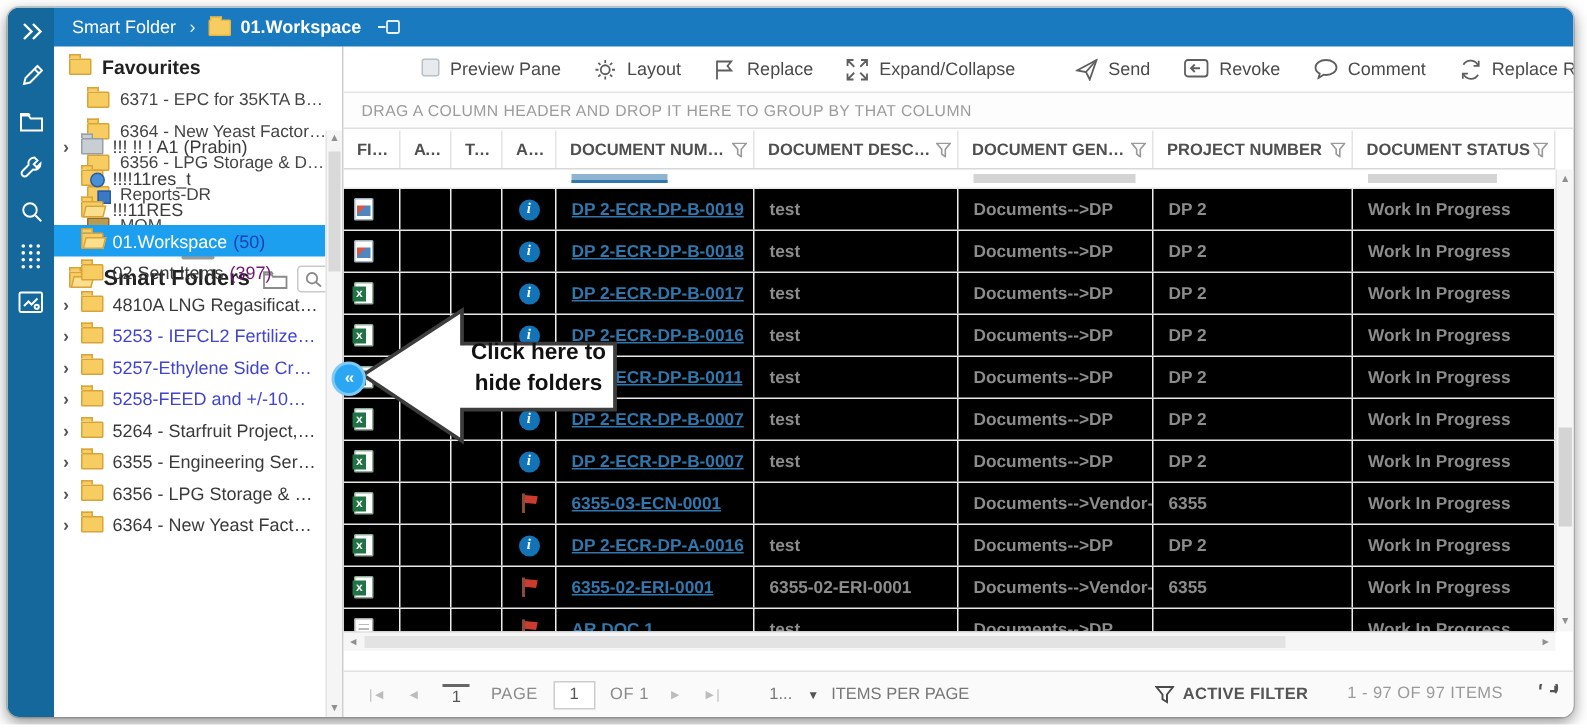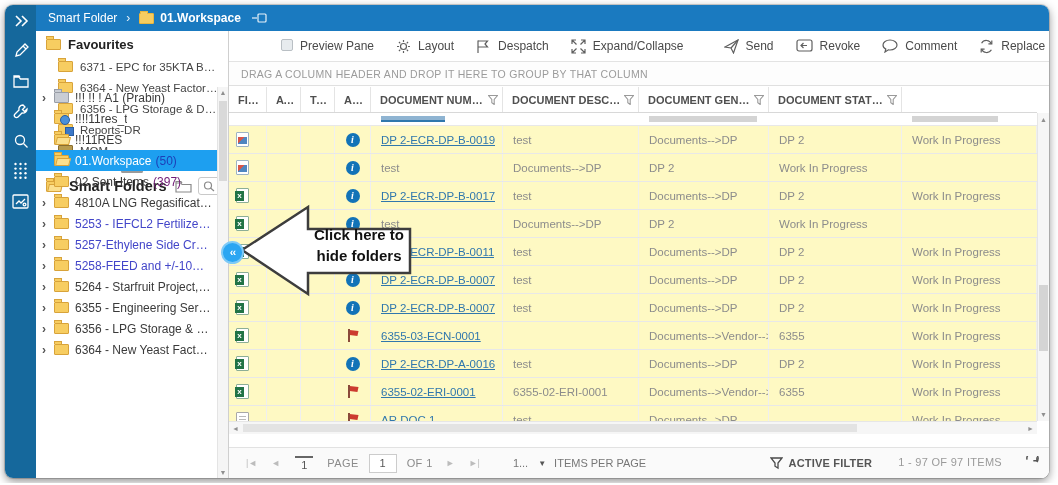--- a/index.html
+++ b/index.html
@@ -68,21 +68,21 @@
   .groupbar { height:24px; line-height:24px; padding-left:12px; font-size:10.5px; color:#9b9b9b; letter-spacing:.3px; border-bottom:1px solid #e0e0e0; background:#fdfdfd; }
   
   .gridwrap { position:absolute; left:0; right:0; top:56px; bottom:44px; }
   .ghead, .trow, .partialrow { display:grid; grid-template-columns:38px 34px 34px 36px 132px 136px 130px 133px 1fr; }
   .ghead { height:26px; border-bottom:1px solid #d8d8d8; margin-right:12px; }
   .hcell { display:flex; align-items:center; font-size:11px; font-weight:bold; color:#4f4f4f; border-right:1px solid #e4e4e4; padding:0 4px 0 9px; overflow:hidden; white-space:nowrap; cursor:pointer; }
   .hcell .lbl { flex:1; overflow:hidden; text-overflow:ellipsis; }
   .hcell .funnel { display:none; flex:0 0 10px; margin-left:2px; }
   .hcell.has-filter .funnel { display:block; }
   .gbody { position:absolute; left:0; right:12px; top:26px; bottom:13px; overflow:hidden; }
-  .trow { height:28px; border-bottom:1px solid #e8e8e8; background:#fef9c3; }
+  .trow { height:28px; border-bottom:1px solid #e8e8e8; background:#000000;font-weight:bold; }
   .trow .c { display:flex; align-items:center; border-right:1px solid #efefef; font-size:11.5px; color:#8c8c8c; padding-left:10px; overflow:hidden; white-space:nowrap; }
   .trow .c.cic { padding-left:7px; }
   .trow .c.cact { justify-content:center; padding-left:0; }
   .trow a { color:#3077ad; text-decoration:underline; cursor:pointer; overflow:hidden; text-overflow:ellipsis; }
   .partialrow { height:13px; border-bottom:1px solid #e8e8e8; align-items:end; overflow:hidden; }
   .smear { height:6px; margin-bottom:3px; }
   .smear.link { width:64px; background:#8fb4d2; border-bottom:2px solid #3077ad; margin-left:10px; }
   .smear.txt { background:#d4d4d4; margin-left:10px; }
   
   .fic { position:relative; width:13px; height:15px; background:#fff; border:1px solid #9db3c4; border-radius:1px; }
@@ -353,21 +353,21 @@
             <circle cx="7.5" cy="7.5" r="3"></circle>
             <path d="M7.5 1v2M7.5 12v2M1 7.5h2M12 7.5h2M2.9 2.9l1.4 1.4M10.7 10.7l1.4 1.4M12.1 2.9l-1.4 1.4M4.3 10.7l-1.4 1.4"></path>
           </svg>
           <span>Layout</span>
         </div>
       <div class="titem">
           <svg width="15" height="15" viewBox="0 0 15 15">
             <path d="M2 14V1.5"></path>
             <path d="M2 2h9.5l-2.5 3 2.5 3H2"></path>
           </svg>
-          <span>Despatch</span>
+          <span>Replace</span>
         </div>
       <div class="titem">
           <svg width="15" height="15" viewBox="0 0 15 15">
             <path d="M1 5V1h4M10 1h4v4M14 10v4h-4M5 14H1v-4M1 1l4.5 4.5M14 1L9.5 5.5M14 14l-4.5-4.5M1 14l4.5-4.5"></path>
           </svg>
           <span>Expand/Collapse</span>
         </div>
       <div class="tb-div"></div>
       <div class="titem">
           <svg width="15" height="15" viewBox="0 0 15 15">
@@ -437,20 +437,26 @@
             </svg>
   </div>
 
   <div class="hcell has-filter">
     <span class="lbl">DOCUMENT GENEAL...</span>
     <svg class="funnel" width="10" height="10" viewBox="0 0 10 10" fill="none" stroke="#9a9a9a" stroke-width="1.1">
               <path d="M0.5 0.5h9L6.2 4.5v5L3.8 7.7V4.5z"></path>
             </svg>
   </div>
 
+  <div class="hcell has-filter">
+    <span class="lbl">PROJECT NUMBER</span>
+    <svg class="funnel" width="10" height="10" viewBox="0 0 10 10" fill="none" stroke="#9a9a9a" stroke-width="1.1">
+              <path d="M0.5 0.5h9L6.2 4.5v5L3.8 7.7V4.5z"></path>
+            </svg>
+  </div>
 
   <div class="hcell has-filter">
     <span class="lbl">DOCUMENT STATUS</span>
     <svg class="funnel" width="10" height="10" viewBox="0 0 10 10" fill="none" stroke="#9a9a9a" stroke-width="1.1">
               <path d="M0.5 0.5h9L6.2 4.5v5L3.8 7.7V4.5z"></path>
             </svg>
   </div>
 </div>
       <div class="gbody">
         <div class="partialrow">
@@ -485,20 +491,23 @@
 
   <div class="trow">
     <div class="c cic">
                 <span class="fic ic-image"></span>
               </div>
     <div class="c"></div>
     <div class="c"></div>
     <div class="c cact">
                 <span class="aic ic-info"></span>
               </div>
+    <div class="c">
+                <a>DP 2-ECR-DP-B-0018</a>
+              </div>
     <div class="c">test</div>
     <div class="c">Documents--&gt;DP</div>
     <div class="c">DP 2</div>
     <div class="c">Work In Progress</div>
   </div>
 
   <div class="trow">
     <div class="c cic">
                 <span class="fic ic-excel"></span>
               </div>
@@ -517,20 +526,23 @@
   </div>
 
   <div class="trow">
     <div class="c cic">
                 <span class="fic ic-excel"></span>
               </div>
     <div class="c"></div>
     <div class="c"></div>
     <div class="c cact">
                 <span class="aic ic-info"></span>
+              </div>
+    <div class="c">
+                <a>DP 2-ECR-DP-B-0016</a>
               </div>
     <div class="c">test</div>
     <div class="c">Documents--&gt;DP</div>
     <div class="c">DP 2</div>
     <div class="c">Work In Progress</div>
   </div>
 
   <div class="trow">
     <div class="c cic">
                 <span class="fic ic-excel"></span>

